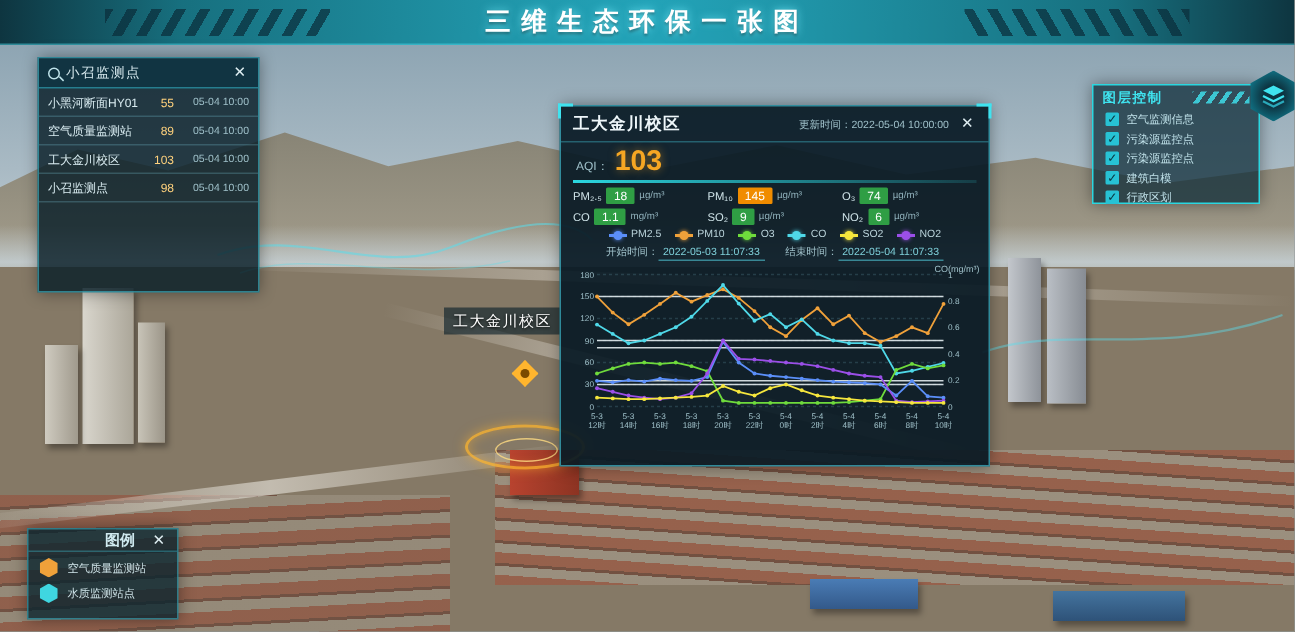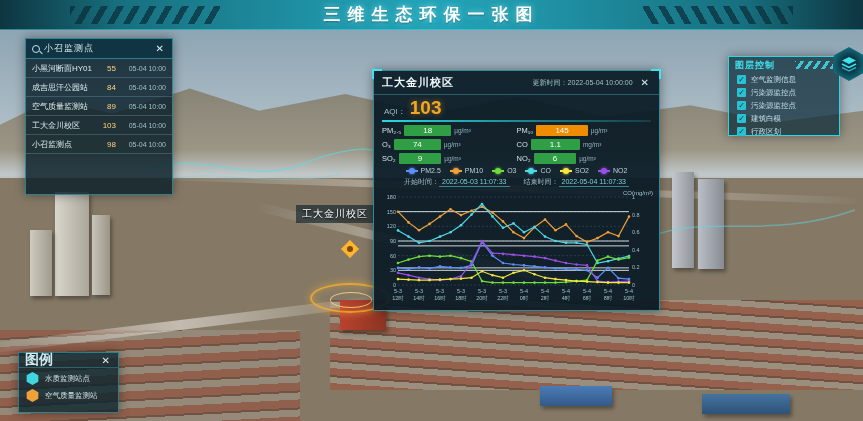--- a/index.html
+++ b/index.html
@@ -64,23 +64,23 @@
   .popup { left:373px; top:70px; width:287px; height:241px; background:rgba(9,26,37,.93);
     border:1px solid rgba(70,210,230,.6); }
   .popup .hd { display:flex; align-items:center; height:24px; padding:0 8px; gap:6px;
     border-bottom:1px solid rgba(70,210,230,.35); }
   .popup .hd .t { font-size:11px; font-weight:bold; color:#eef7fa; letter-spacing:1px; }
   .popup .hd .upd { flex:1; text-align:right; font-size:7px; color:#9fc0c9; }
   .aqi-row { display:flex; align-items:baseline; padding:2px 10px 0; gap:4px; }
   .aqi-row .lb { font-size:8px; color:#9fc0c9; }
   .aqi-row .v { font-size:19px; font-weight:bold; color:#f5a623; text-shadow:0 0 6px rgba(245,166,35,.5); }
   .aqi-div { height:2px; margin:1px 8px 3px; background:linear-gradient(90deg,#2bd7e0,rgba(43,215,224,.15)); }
-  .pol-grid { display:grid; grid-template-columns:1fr 1fr; padding:0 8px; row-gap:3px; }
+  .pol-grid { display:grid; grid-template-columns:1fr 1fr 1fr; padding:0 8px; row-gap:3px; }
   .pol { display:flex; align-items:center; gap:3px; font-size:7.5px; color:#cfe3e8; }
-  .pol .badge { min-width:14px; text-align:center; padding:1px 19px; border-radius:1px; color:#fff; font-size:8px; }
+  .pol .badge { min-width:14px; text-align:center; padding:1px 5px; border-radius:1px; color:#fff; font-size:8px; }
   .badge.good { background:#2f9e44; } .badge.moderate { background:#f08c00; }
   .pol .un { color:#8fb0ba; font-size:6.5px; }
   .leg-row { display:flex; justify-content:center; gap:9px; padding:3px 0 1px; }
   .leg { display:flex; align-items:center; gap:3px; font-size:7px; color:#b9d2d9; }
   .leg .mark { width:12px; height:2px; position:relative; }
   .leg .mark::after { content:""; position:absolute; left:3px; top:-2px; width:6px; height:6px; border-radius:50%;
     background:inherit; box-shadow:0 0 3px currentColor; }
   .time-row { display:flex; justify-content:center; gap:14px; font-size:7px; color:#9fc0c9; padding:2px 0; }
   .time-row .val { color:#7fd0da; border-bottom:1px solid rgba(80,200,215,.6); padding:0 3px 1px; }
   .chart-wrap { padding:0 4px; }
@@ -99,21 +99,21 @@
     display:flex; align-items:center; justify-content:center;
     background:radial-gradient(circle,#0d3542 30%,#1297ad 100%);
     clip-path:polygon(50% 0,95% 25%,95% 75%,50% 100%,5% 75%,5% 25%);
     box-shadow:0 0 8px #2bd7e0; }
 
   
   .maplegend { left:18px; top:352px; width:101px; height:61px; background:rgba(10,36,46,.8);
     border:1px solid rgba(60,200,220,.5); }
   .maplegend .hd { display:flex; align-items:center; height:15px; padding:0 6px;
     border-bottom:1px solid rgba(60,200,220,.35); }
-  .maplegend .hd .t { flex:1; color:#cfe9ef; font-size:14px; font-weight:bold; }
+  .maplegend .hd .t { flex:1; color:#cfe9ef; font-size:10px; font-weight:bold;margin-left:45px; }
   .lg-item { display:flex; align-items:center; gap:6px; padding:4px 7px 0; font-size:7.5px; color:#cfe3e8; }
   .lg-ic { width:13px; height:13px; clip-path:polygon(50% 0,95% 25%,95% 75%,50% 100%,5% 75%,5% 25%);
     display:inline-block; }
 
   
   .map-label { position:absolute; left:296px; top:205px; padding:2px 6px; background:rgba(15,35,45,.65);
     color:#fff; font-size:10px; letter-spacing:1px; text-shadow:0 1px 2px #000; }
   .marker { position:absolute; left:341px; top:240px; width:18px; height:18px; background:#ffb52e;
     clip-path:polygon(50% 0,100% 50%,50% 100%,0 50%); box-shadow:0 0 6px #ffb52e; }
   .marker::after { content:""; position:absolute; left:6px; top:6px; width:6px; height:6px; background:#7a4a00; border-radius:50%; }
@@ -167,25 +167,20 @@
   <div class="panel stations">
     <div class="hd">
       <span class="search-ic"></span>
       <span class="t">小召监测点</span>
       <span class="x-btn">✕</span>
     </div>
     <div>
         <div class="st-row">
           <span class="nm">小黑河断面HY01</span>
           <span class="aq">55</span>
-          <span class="tm">05-04 10:00</span>
-        </div>
-        <div class="st-row">
-          <span class="nm">成吉思汗公园站</span>
-          <span class="aq">84</span>
           <span class="tm">05-04 10:00</span>
         </div>
         <div class="st-row">
           <span class="nm">空气质量监测站</span>
           <span class="aq">89</span>
           <span class="tm">05-04 10:00</span>
         </div>
         <div class="st-row">
           <span class="nm">工大金川校区</span>
           <span class="aq">103</span>
@@ -496,23 +491,23 @@
     </div>
   </div>
 
   <div class="panel maplegend">
     <div class="hd">
       <span class="t">图例</span>
       <span class="x-btn">✕</span>
     </div>
     <div>
       <div class="lg-item">
+          <span class="lg-ic" style="background: rgb(240, 161, 58); color: rgb(240, 161, 58);"></span>
+          <span>空气质量监测站</span>
+        </div>
+        <div class="lg-item">
           <span class="lg-ic" style="background: rgb(63, 214, 224); color: rgb(63, 214, 224);"></span>
           <span>水质监测站点</span>
         </div>
-        <div class="lg-item">
-          <span class="lg-ic" style="background: rgb(240, 161, 58); color: rgb(240, 161, 58);"></span>
-          <span>空气质量监测站</span>
-        </div>
     </div>
   </div>
 
 </div>
 
 </body></html>

